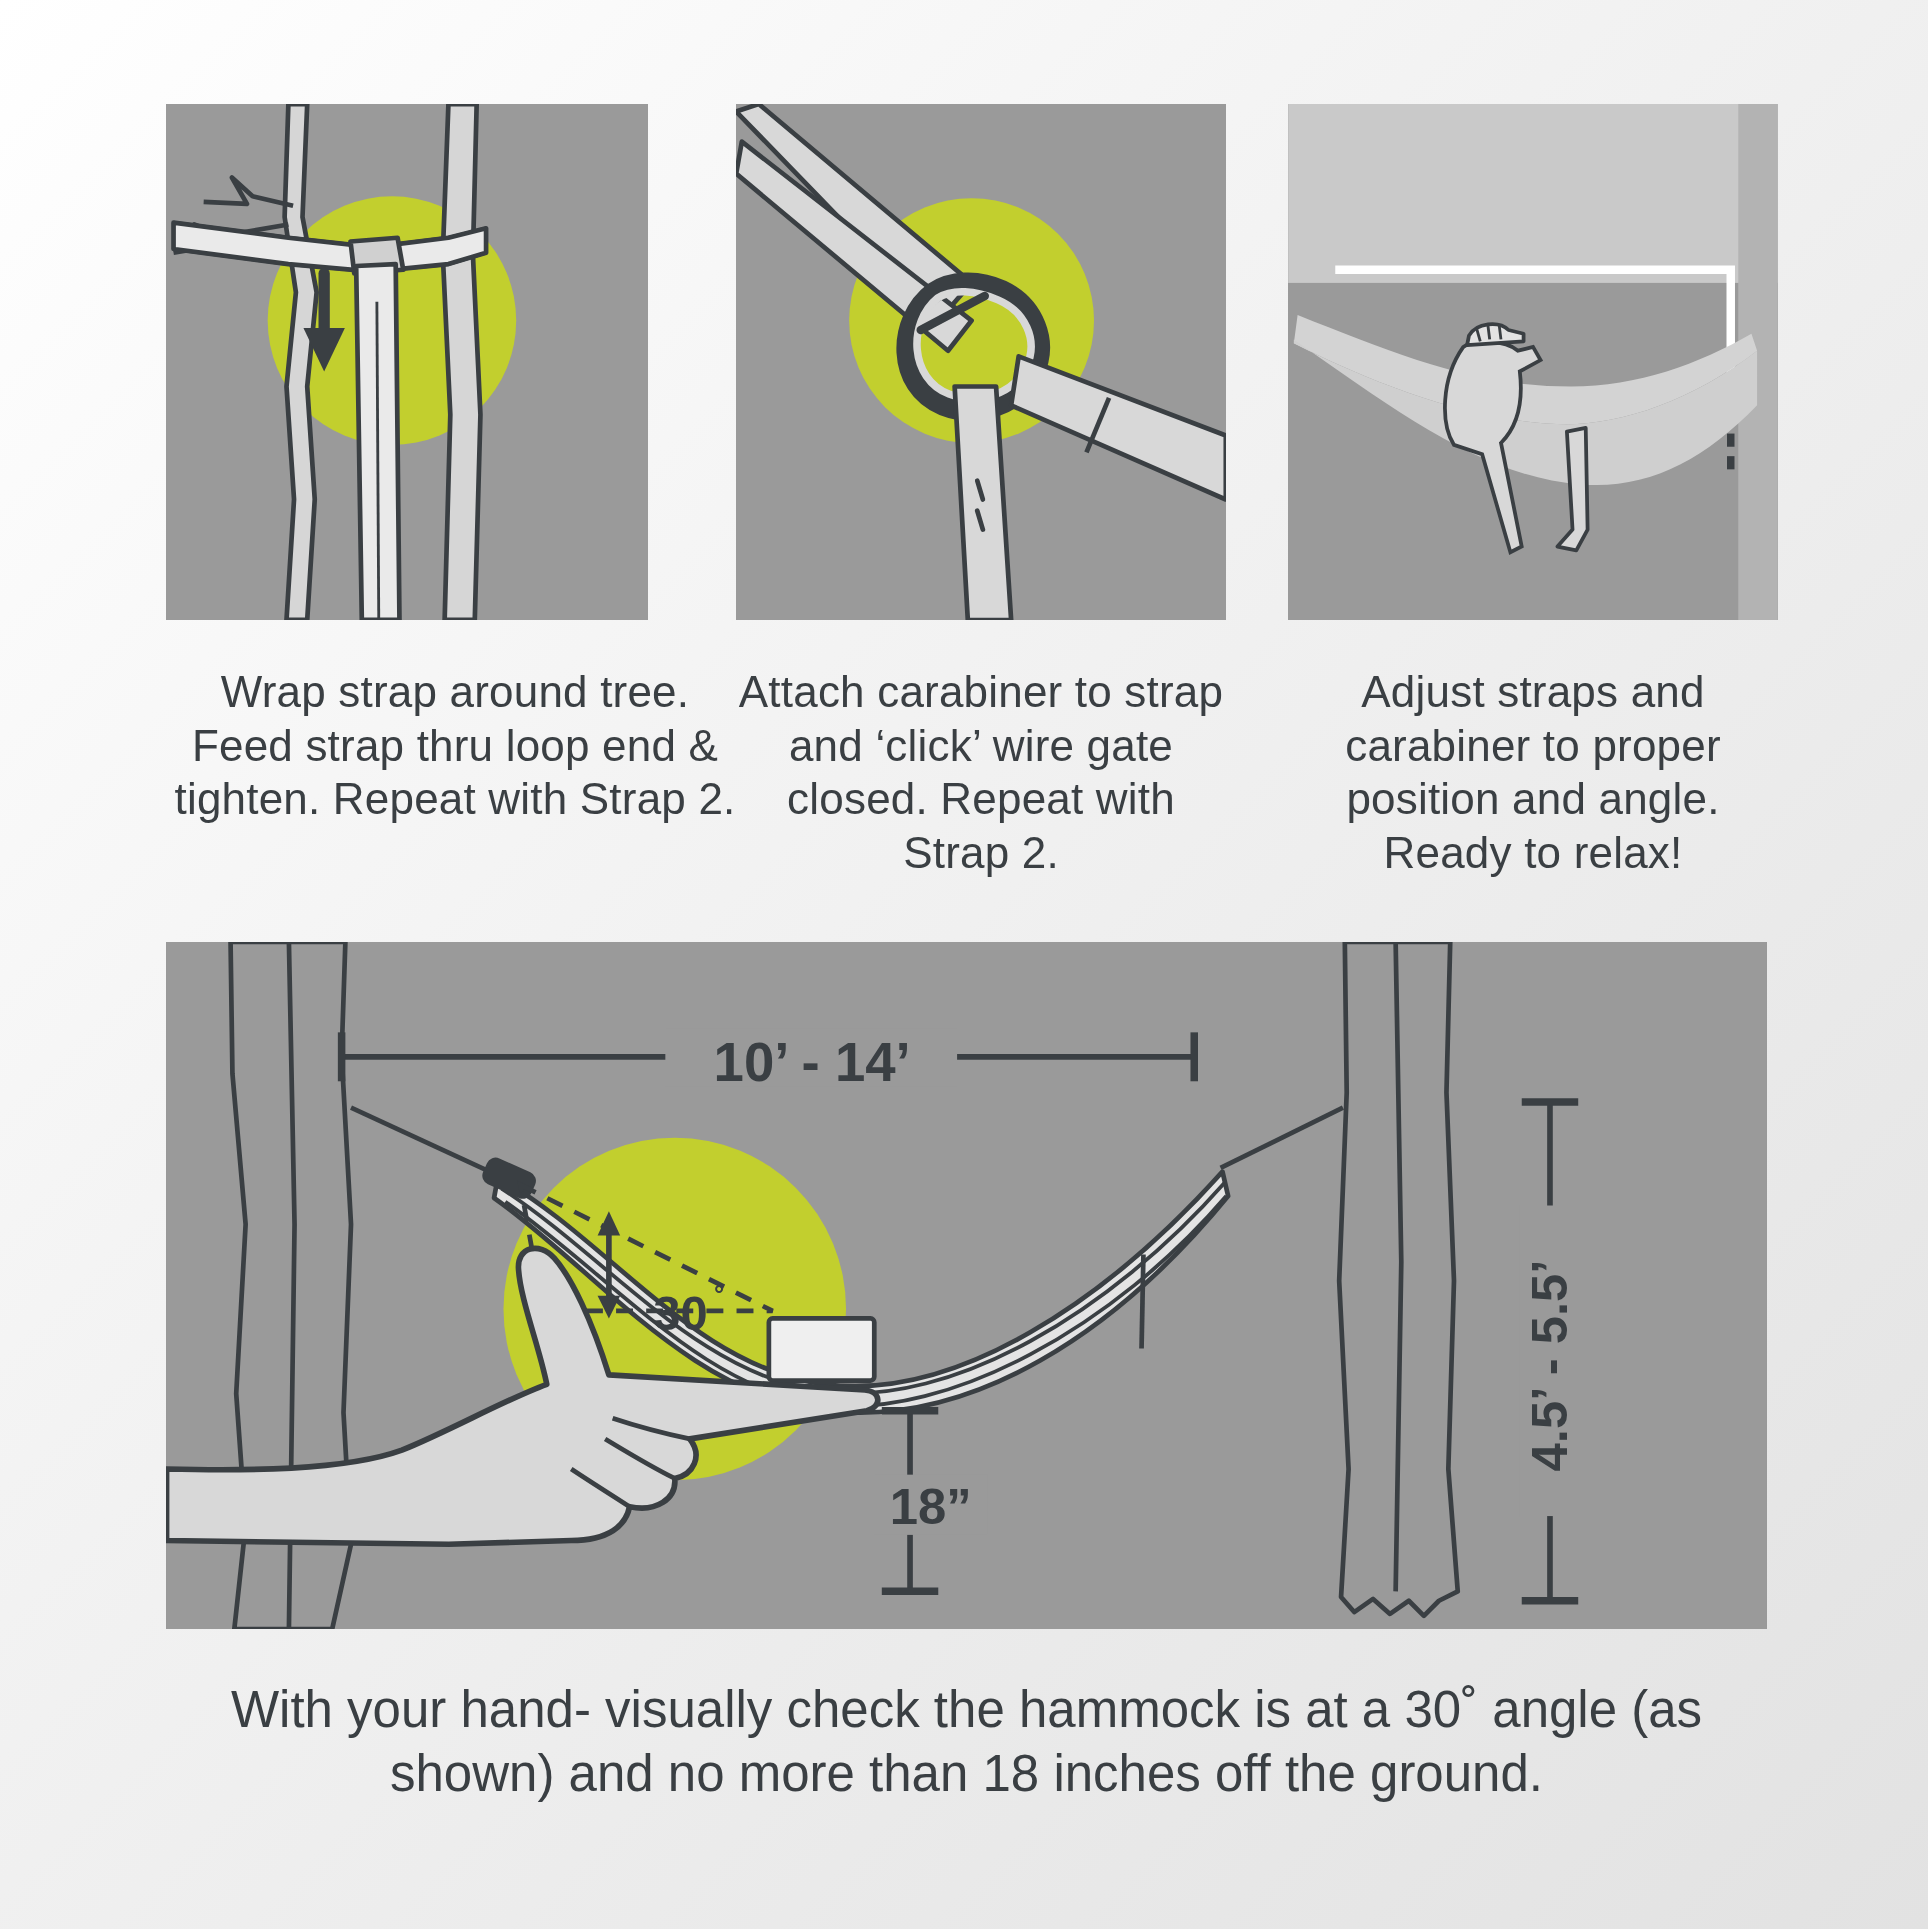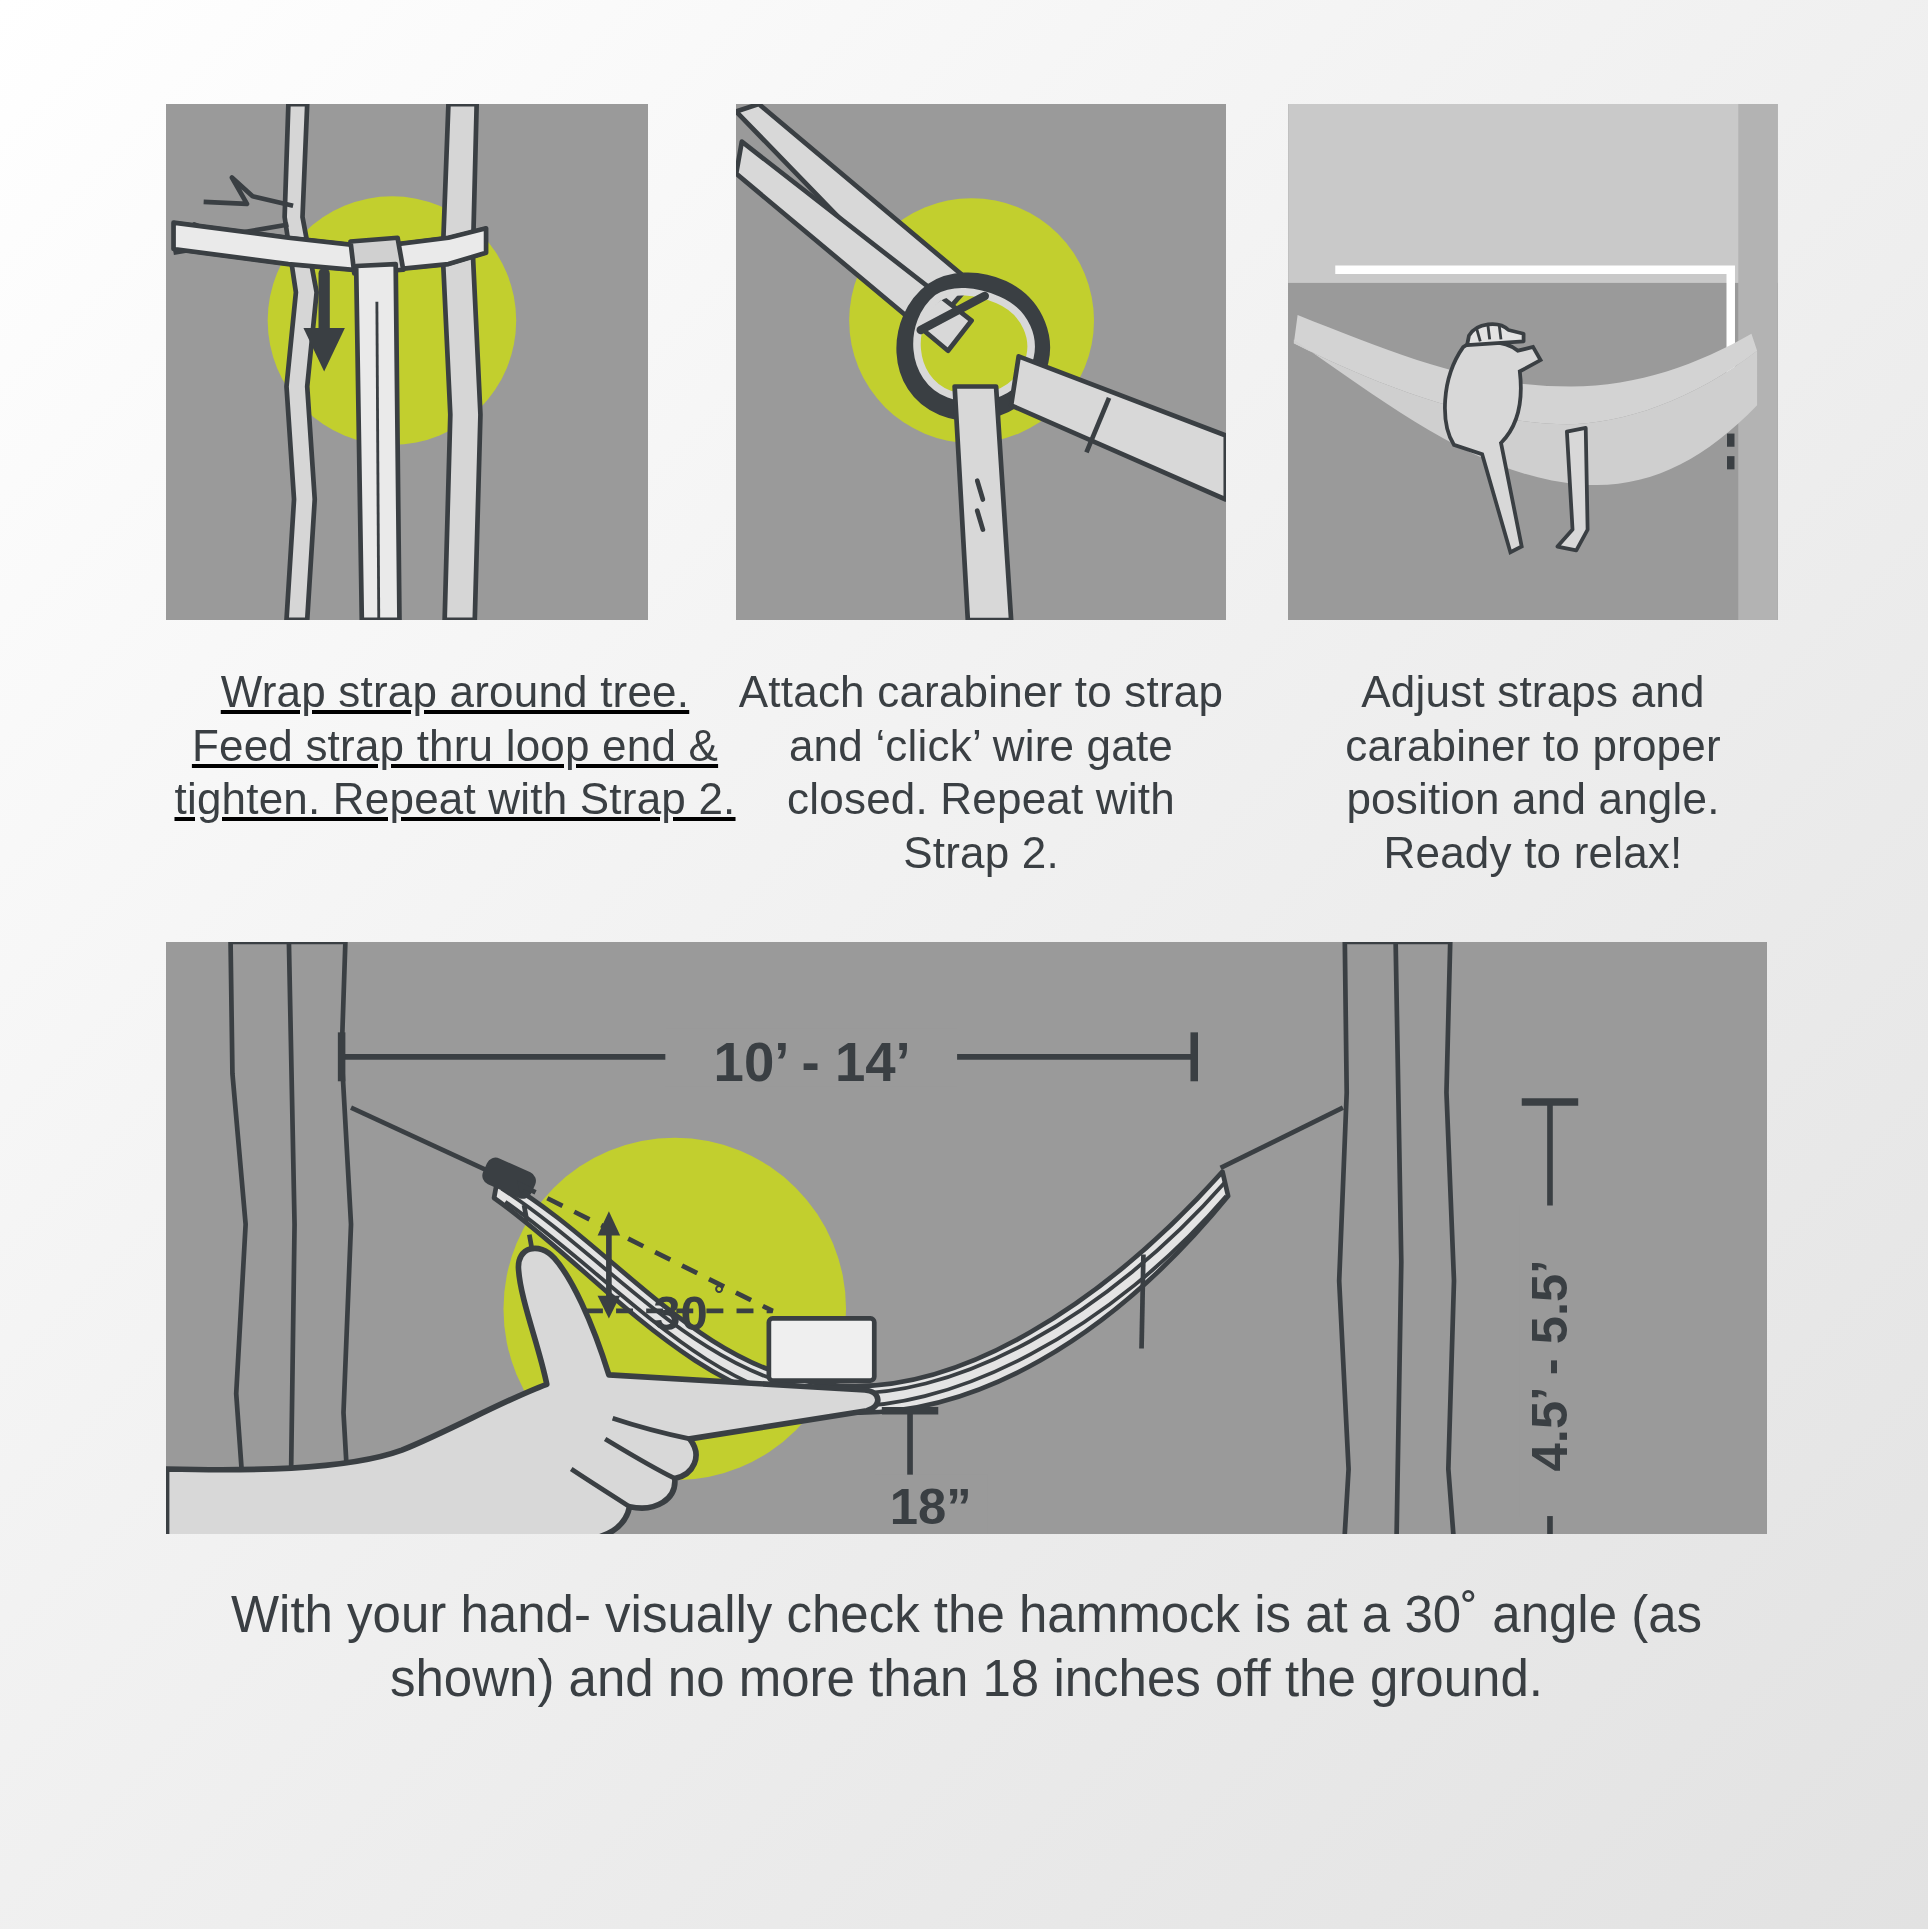--- a/index.html
+++ b/index.html
@@ -25,21 +25,21 @@
     position: absolute;
     left: 0;
     top: 0;
     width: 1928px;
     height: 923px;
   }
   .step {
     position: absolute;
     top: 104px;
   }
-  .step-1 { left: 166px; width: 578px; text-decoration: underline; }
+  .step-1 { left: 166px; width: 578px; }
   .step-2 { left: 736px; width: 490px; }
   .step-3 { left: 1288px; width: 490px; }
 
   .thumb {
     position: relative;
     width: 482px;
     height: 516px;
     background: #9a9a9a;
     overflow: hidden;
   }
@@ -59,21 +59,21 @@
   
   .big-panel-wrap {
     position: absolute;
     left: 166px;
     top: 942px;
     width: 1601px;
   }
   .big-panel {
     position: relative;
     width: 1601px;
-    height: 592px;
+    height: 687px;
     background: #9a9a9a;
     overflow: hidden;
     text-decoration: underline;
   }
   .big-caption {
     margin-top: 49px;
     text-align: center;
     color: #3a3f43;
     font-size: 51px;
     line-height: 1.25;

